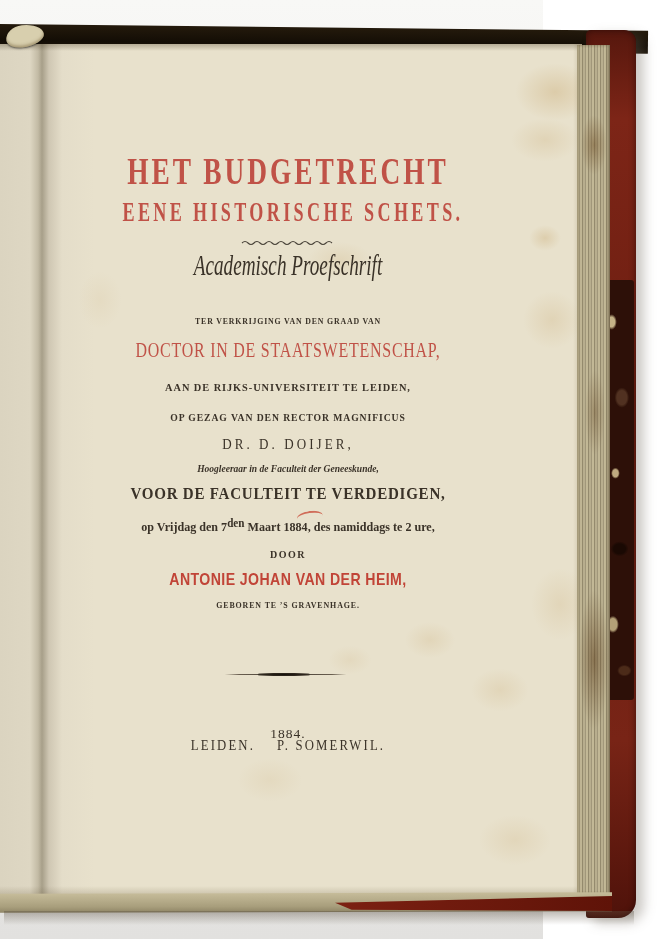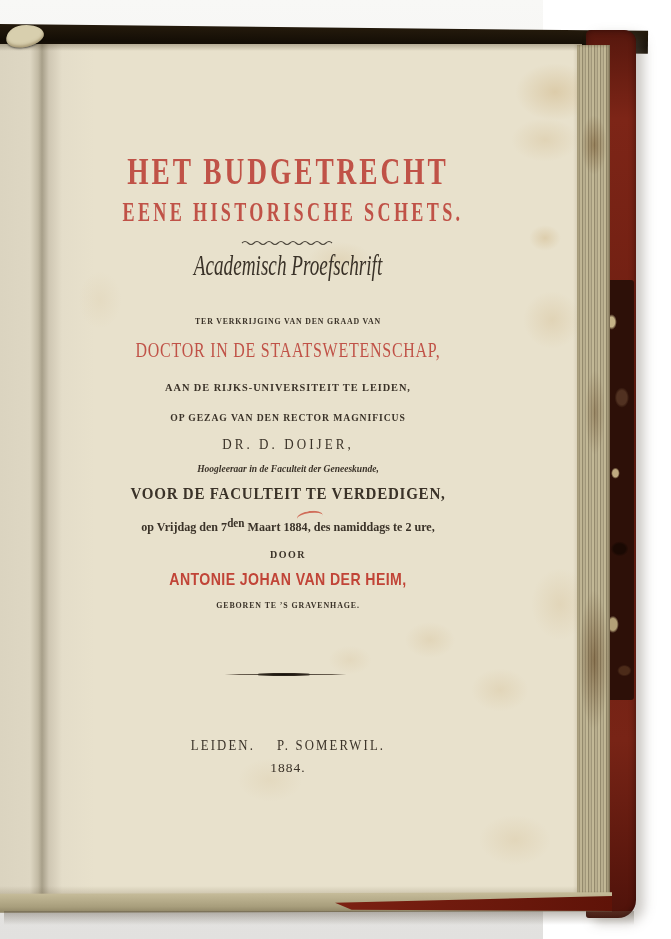--- a/index.html
+++ b/index.html
@@ -95,21 +95,21 @@
   .born{top:557px;font-size:9px;font-weight:600;letter-spacing:1px;transform:scaleX(.88);}
   .divider{position:absolute;left:0;right:0;top:629px;height:4px;}
   .divider::before{content:"";position:absolute;left:50%;transform:translateX(-52%);top:1px;
     width:122px;height:1px;
     background:linear-gradient(90deg,rgba(60,50,40,0),#6a5f50 12%,#3c342a 50%,#6a5f50 88%,rgba(60,50,40,0));}
   .divider::after{content:"";position:absolute;left:50%;transform:translateX(-58%);top:0;
     width:52px;height:3px;border-radius:2px;
     background:radial-gradient(ellipse at center,#17120c 0%,#2e261c 55%,rgba(46,38,28,0) 100%);}
   .imprint{position:absolute;left:0;right:0;top:694px;display:flex;justify-content:center;
     gap:26px;font-size:15px;letter-spacing:2.5px;line-height:1;transform:scaleX(.85);white-space:nowrap;}
-  .year{top:717px;font-size:13.5px;letter-spacing:1px;}
+  .year{top:683px;font-size:13.5px;letter-spacing:1px;}
 </style>
 </head>
 <body>
 
 <div class="scene">
 
   <div class="top-strip"></div>
 
   <div class="cover">
     <div class="cover-mottle"></div>

